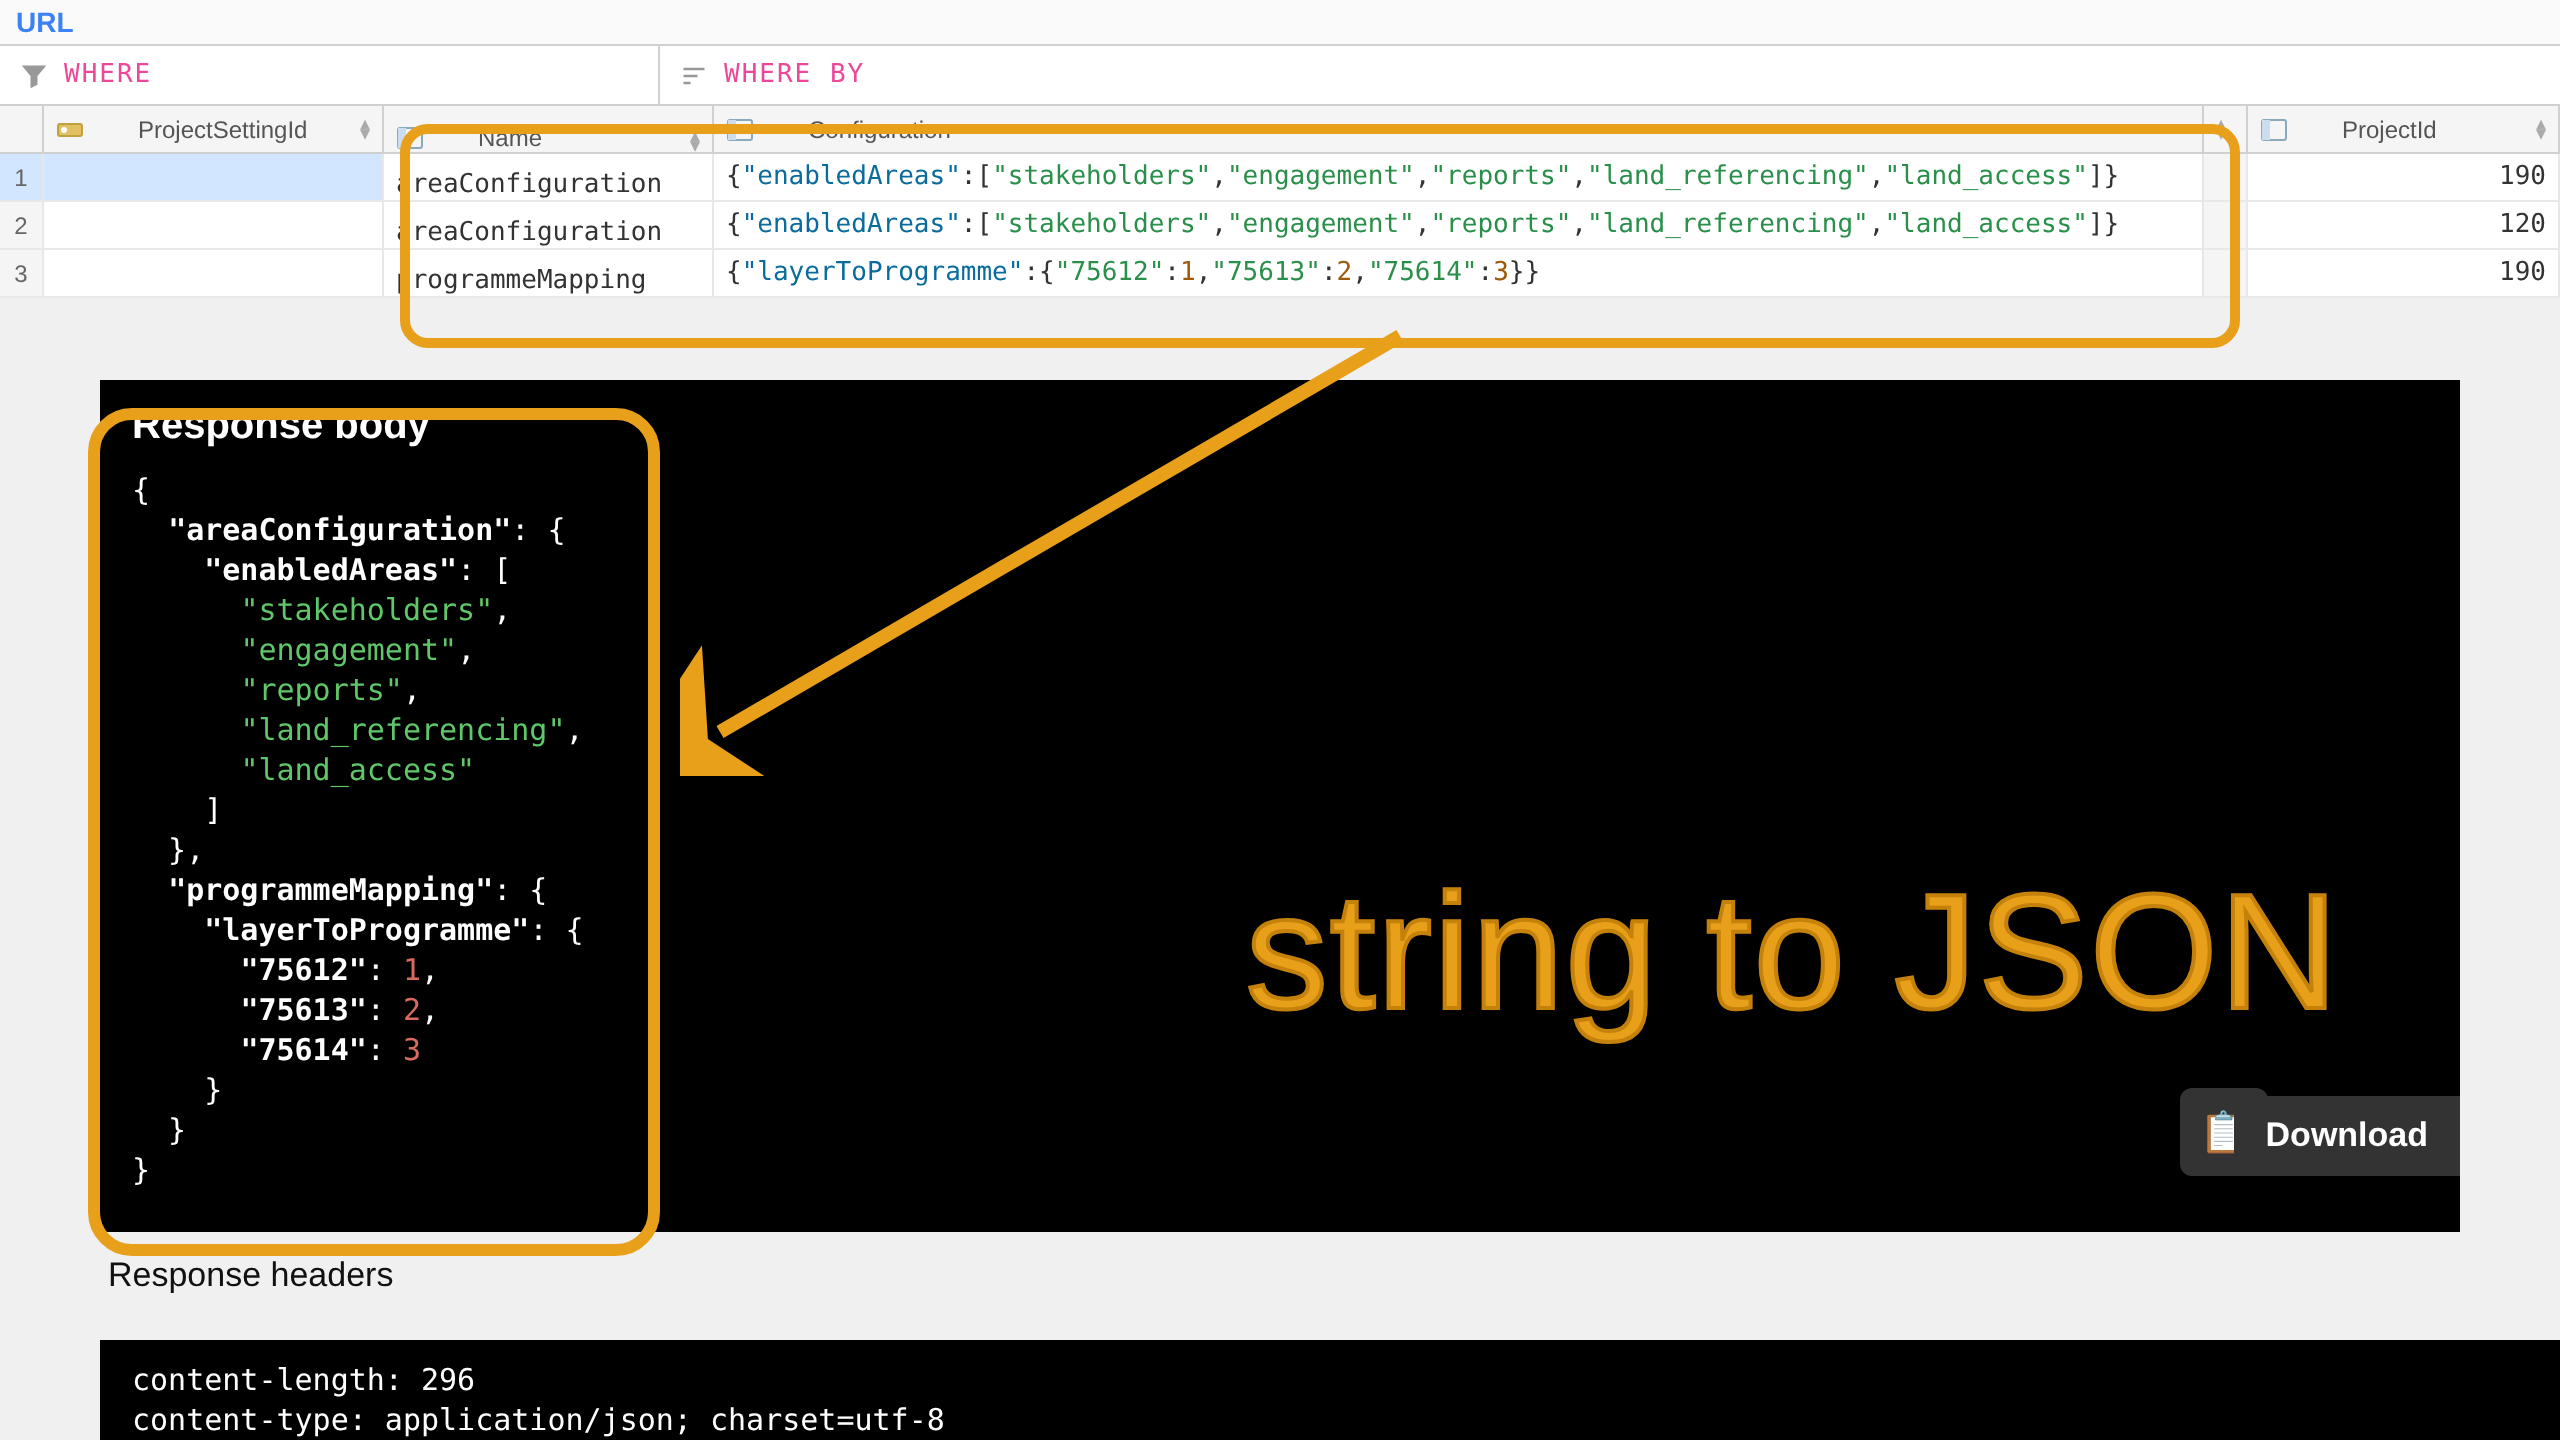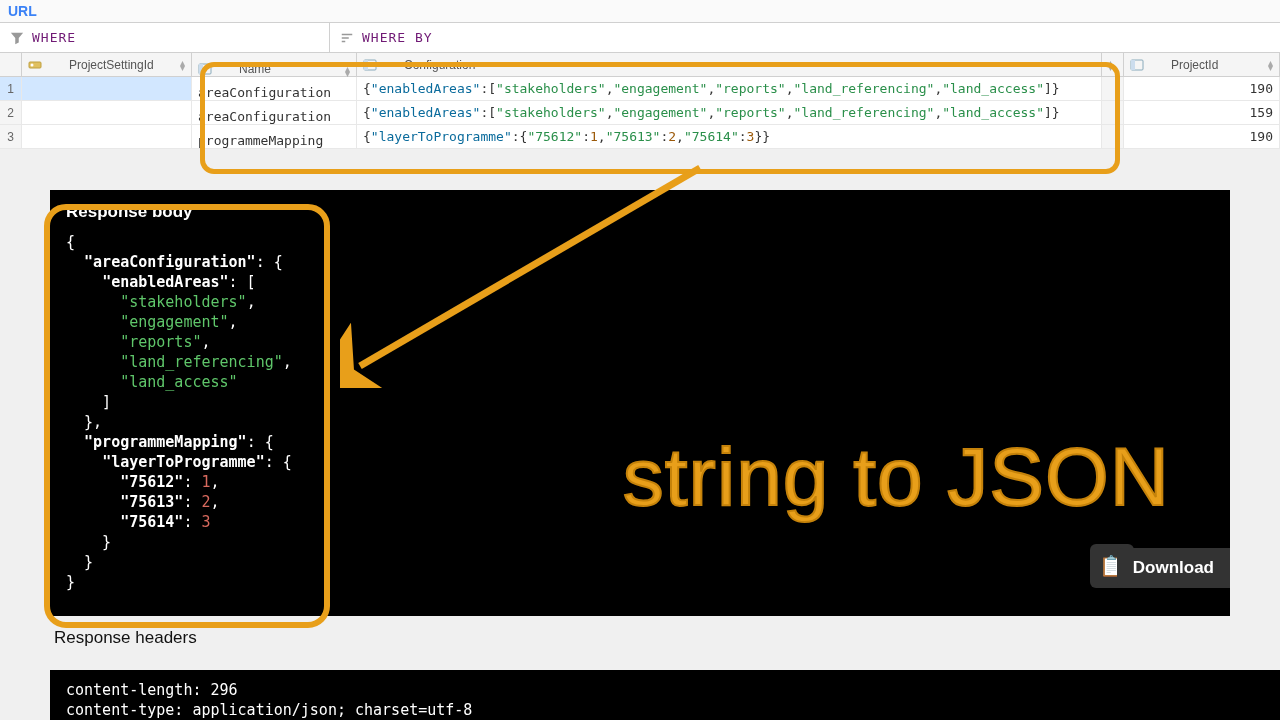--- a/index.html
+++ b/index.html
@@ -37,21 +37,21 @@
 .filter-icon {
   width: 14px;
   height: 14px;
   display: inline-flex;
   align-items: center;
   justify-content: center;
 }
 .filter-label {
   font-family: "SF Mono", Monaco, Consolas, monospace;
   font-size: 13px;
-  color: #701a75;
+  color: #ec4899;
   letter-spacing: 1px;
 }
 .grid-wrapper {
   background: #fff;
 }
 .grid-header {
   display: flex;
   background: #f5f5f5;
   border-bottom: 1px solid #d0d0d0;
   height: 24px;
@@ -144,21 +144,21 @@
   color: #fff;
   font-family: "SF Mono", Monaco, Consolas, monospace;
   font-size: 15px;
   position: relative;
   height: 426px;
   overflow: hidden;
 }
 .response-title {
   font-family: -apple-system, sans-serif;
   font-weight: 600;
-  font-size: 17px;
+  font-size: 20px;
   margin-bottom: 10px;
 }
 .json-line { line-height: 20px; white-space: pre; }
 .big-text {
   position: absolute;
   right: 60px;
   top: 240px;
   font-family: Arial, sans-serif;
   font-size: 82px;
   font-weight: 400;
@@ -312,21 +312,21 @@
         <div class="grid-cell cell-pid">190</div>
       </div>
       <div class="grid-row">
         <div class="grid-cell cell-rownum">2</div>
         <div class="grid-cell cell-psid"></div>
         <div class="grid-cell cell-name">areaConfiguration</div>
         <div class="grid-cell cell-config">
           <span class="config-content"><span class="json-punc">{</span><span class="json-key">"enabledAreas"</span><span class="json-punc">:[</span><span class="json-str">"stakeholders"</span><span class="json-punc">,</span><span class="json-str">"engagement"</span><span class="json-punc">,</span><span class="json-str">"reports"</span><span class="json-punc">,</span><span class="json-str">"land_referencing"</span><span class="json-punc">,</span><span class="json-str">"land_access"</span><span class="json-punc">]}</span></span>
         </div>
         <div class="grid-cell cell-filter"></div>
-        <div class="grid-cell cell-pid">159</div>
+        <div class="grid-cell cell-pid">120</div>
       </div>
       <div class="grid-row">
         <div class="grid-cell cell-rownum">3</div>
         <div class="grid-cell cell-psid"></div>
         <div class="grid-cell cell-name">programmeMapping</div>
         <div class="grid-cell cell-config">
           <span class="config-content"><span class="json-punc">{</span><span class="json-key">"layerToProgramme"</span><span class="json-punc">:{</span><span class="json-str">"75612"</span><span class="json-punc">:</span><span class="json-num">1</span><span class="json-punc">,</span><span class="json-str">"75613"</span><span class="json-punc">:</span><span class="json-num">2</span><span class="json-punc">,</span><span class="json-str">"75614"</span><span class="json-punc">:</span><span class="json-num">3</span><span class="json-punc">}}</span></span>
         </div>
         <div class="grid-cell cell-filter"></div>
         <div class="grid-cell cell-pid">190</div>

